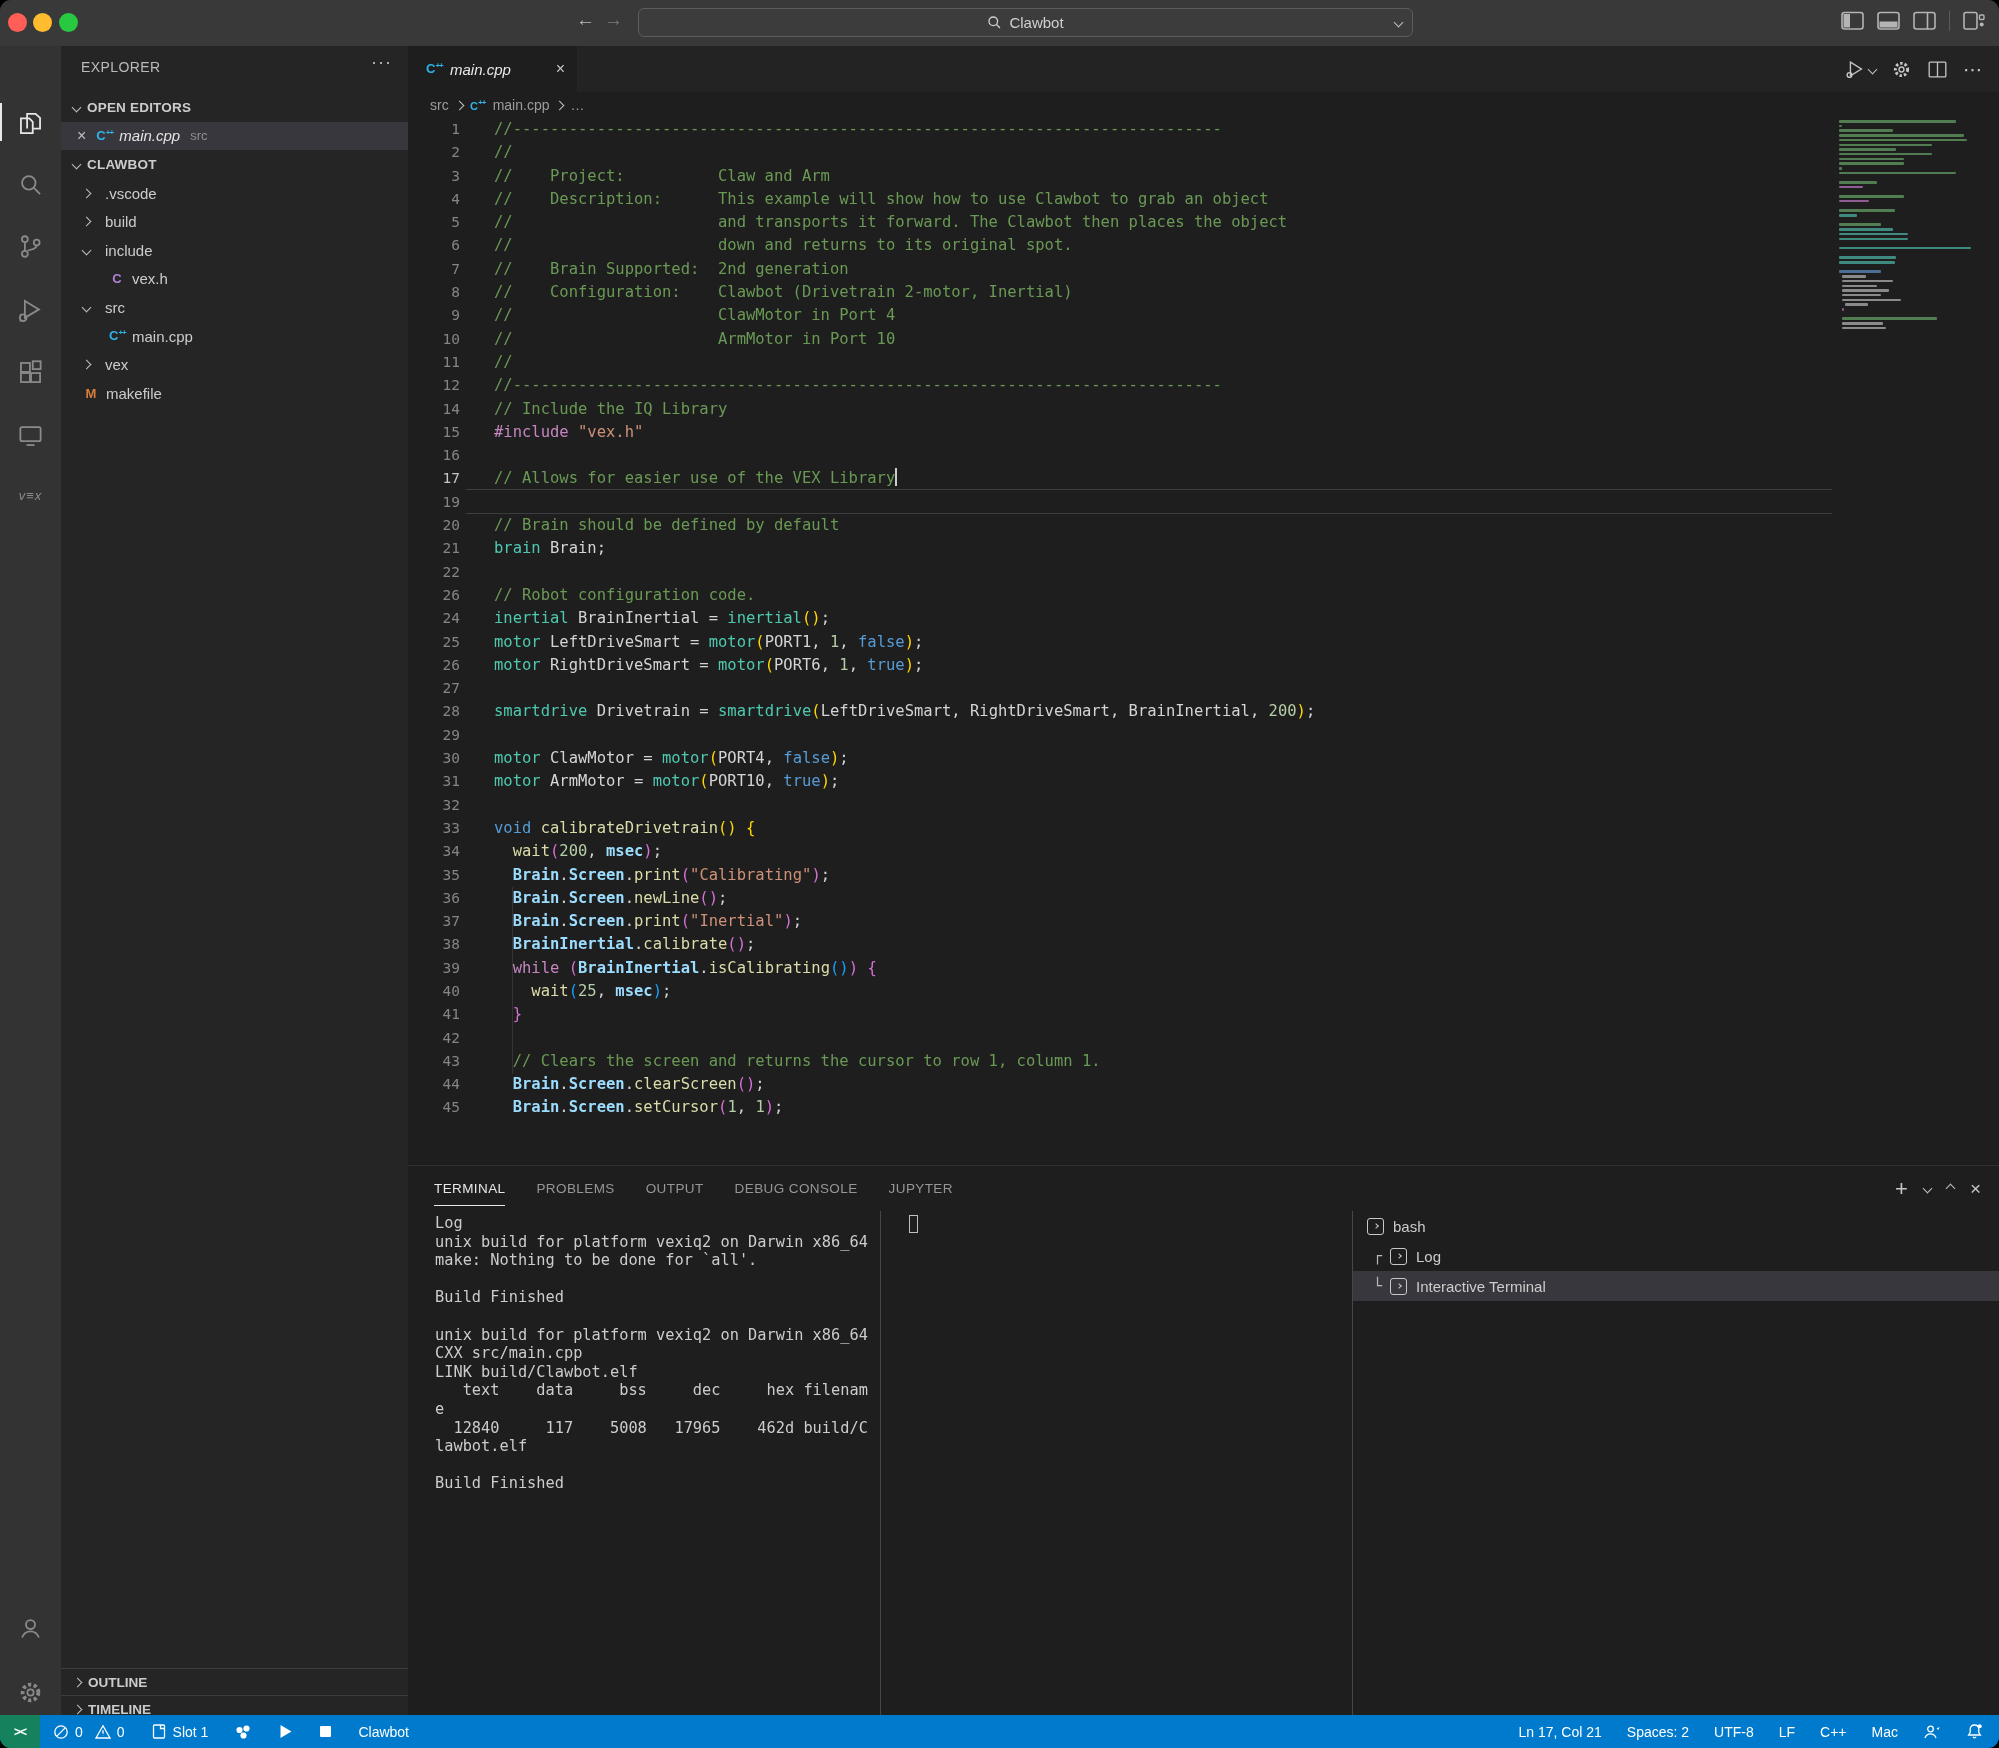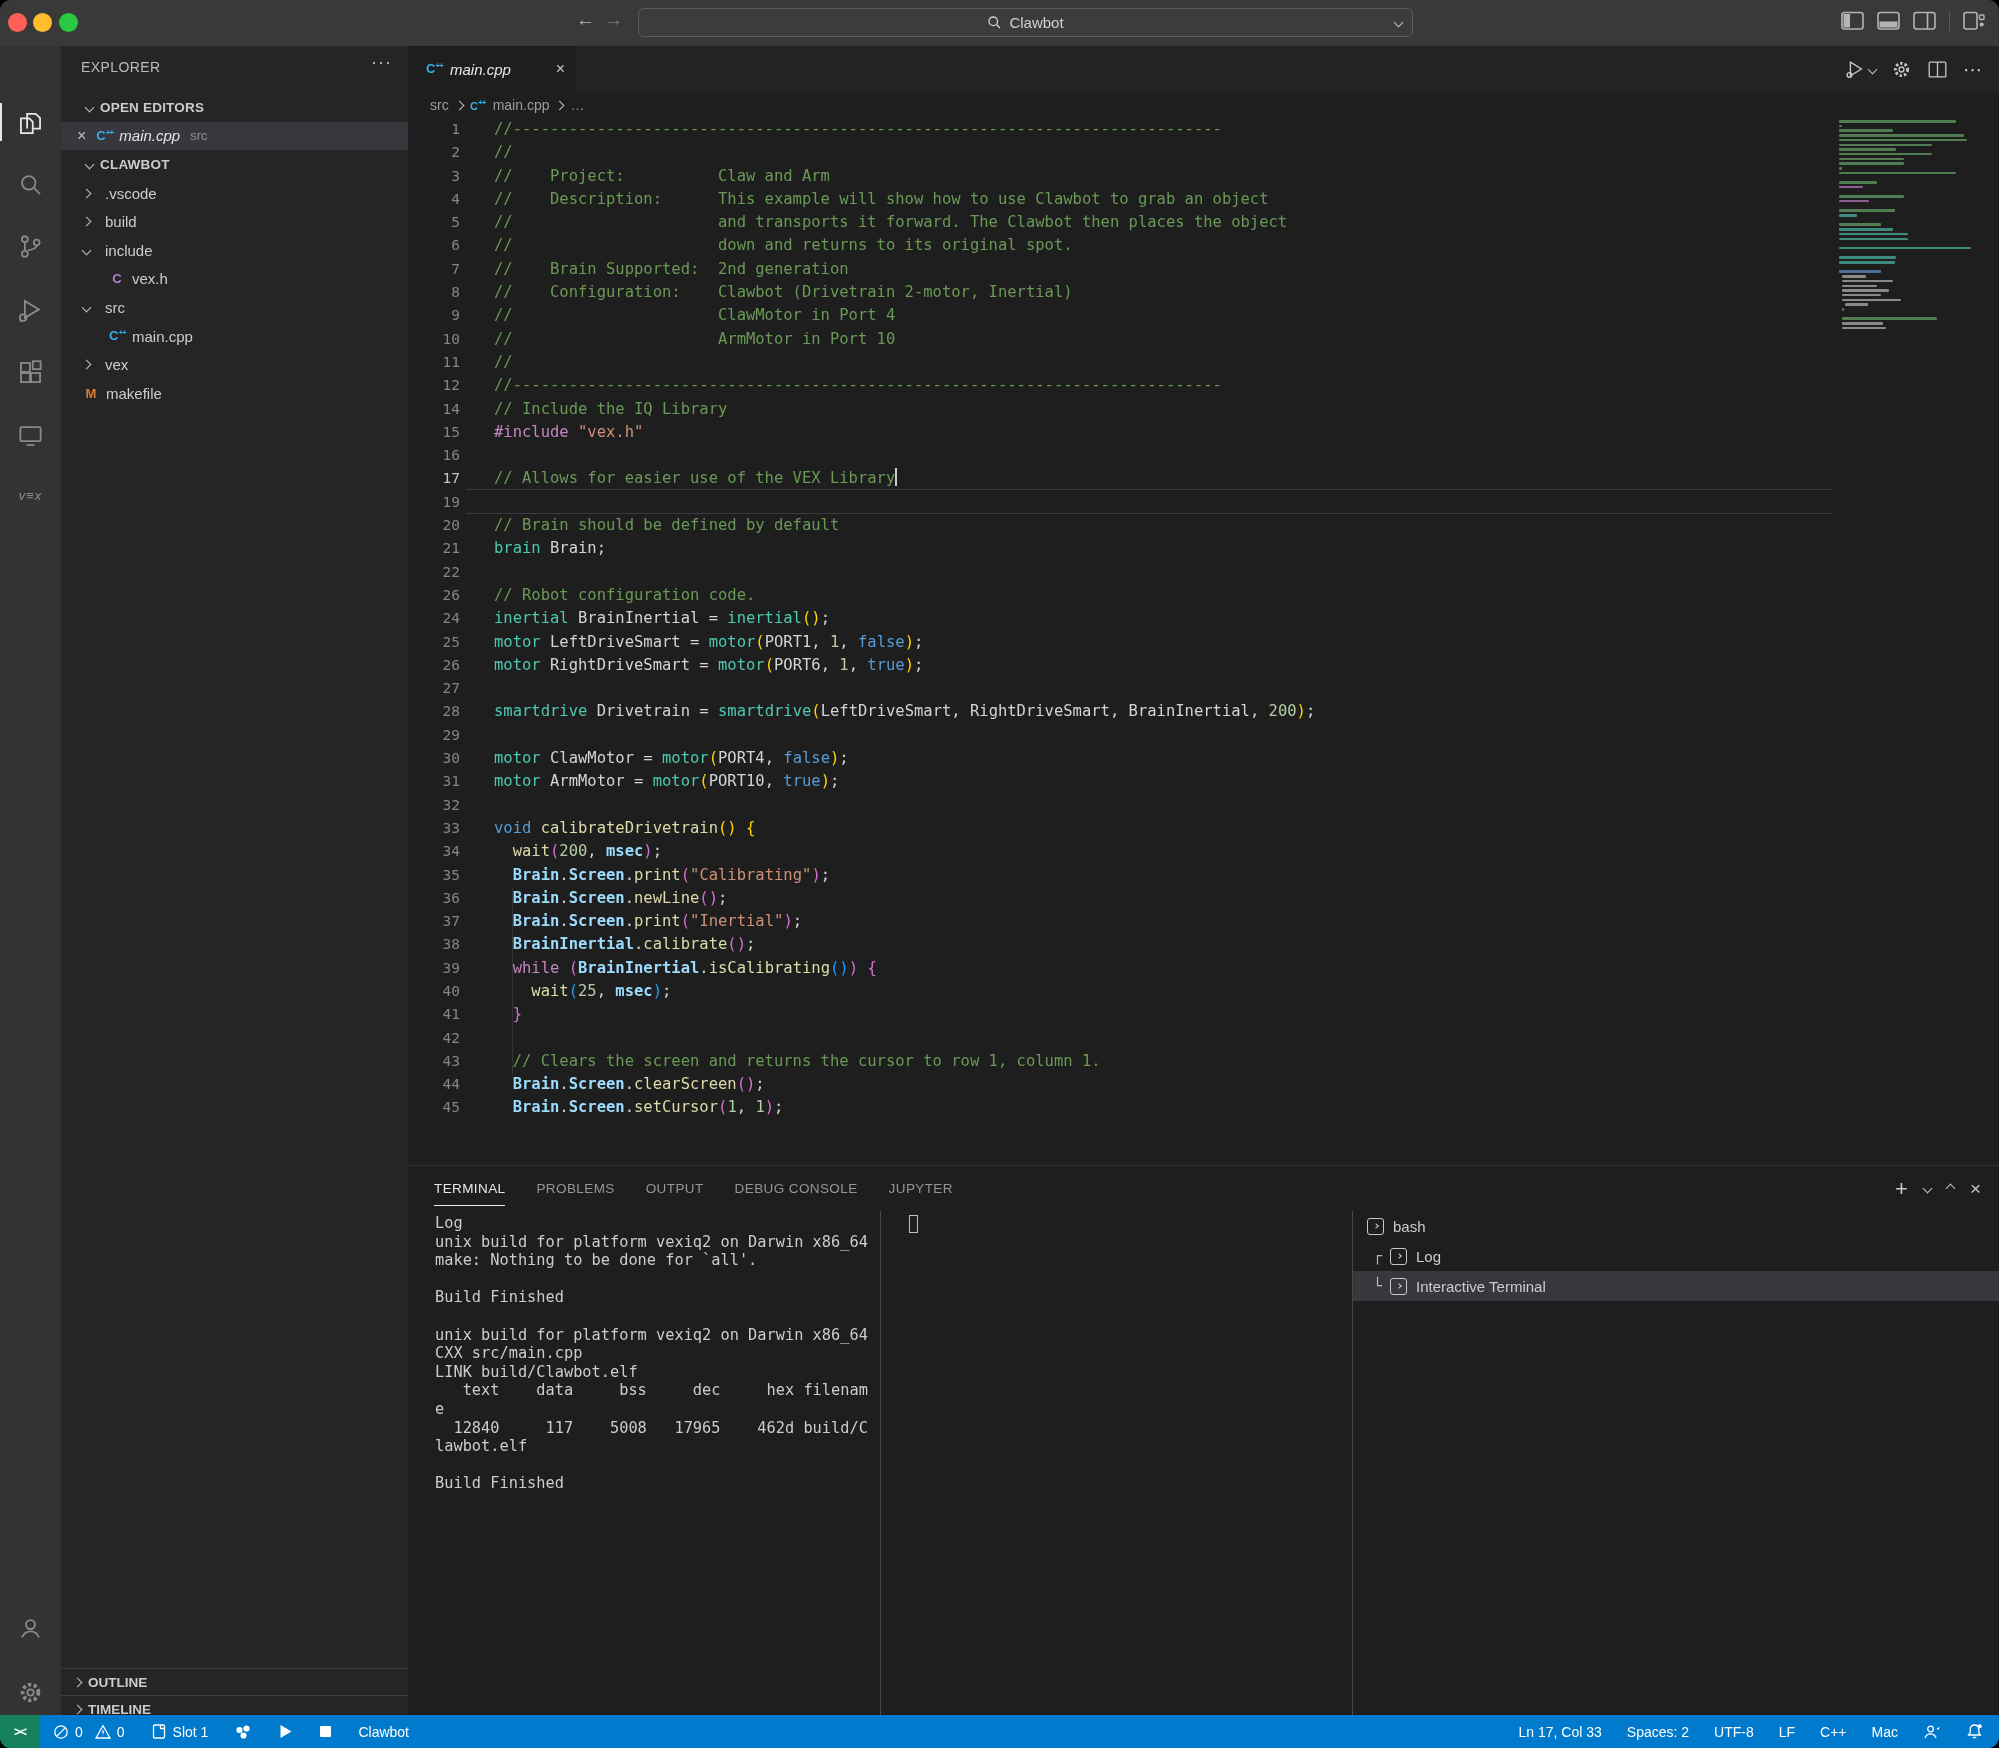--- a/index.html
+++ b/index.html
@@ -34,21 +34,21 @@
   .ab-item svg{stroke:#8a8a8a;fill:none;stroke-width:1.6;}
   .ab-item.active svg{stroke:#e7e7e7;}
   .ab-indicator{position:absolute;left:0;top:57px;width:2px;height:38px;background:#e7e7e7;}
   .vexlogo{font-style:italic;font-size:13px;color:#8a8a8a;letter-spacing:1px;}
 
   
   .sidebar{position:absolute;top:46px;left:61px;width:347px;bottom:33px;background:#252526;font-size:15px;}
   .sb-title{position:absolute;top:13px;left:20px;font-size:14px;color:#bbbbbb;letter-spacing:.4px;}
   .sb-more{position:absolute;top:6px;right:16px;font-size:18px;color:#c0c0c0;letter-spacing:1px;}
   .sb-stack{position:absolute;top:47px;left:0;right:0;}
-  .srow{height:28.6px;display:flex;align-items:center;padding-left:21px;}
+  .srow{height:28.6px;display:flex;align-items:center;padding-left:8px;}
   .srow .chev{margin:0 7px 0 4px;flex:none;}
   .shead{font-weight:700;font-size:13.5px;letter-spacing:.2px;color:#cccccc;}
   .openrow{background:#37373d;padding-left:16px;}
   .openrow .close-x{font-size:16px;color:#c0c0c0;margin-right:10px;}
   .openrow .fname{font-style:italic;color:#e4e4e4;margin-left:7px;}
   .openrow .fdetail{color:#8f8f8f;font-size:13px;margin-left:10px;}
   .ficon{font-weight:700;font-size:13px;width:16px;text-align:center;flex:none;}
   .ficon i{font-style:normal;font-size:8px;vertical-align:super;letter-spacing:-1px;}
   .ic-cpp{color:#2fb3e8;}
   .ic-ch{color:#b180d7;}
@@ -468,21 +468,21 @@
         </svg>
       <svg width="15" height="17" viewBox="0 0 15 17">
           <path d="M2.5 2l11 6.5-11 6.5z" fill="#fff"></path>
         </svg>
       <svg width="13" height="13" viewBox="0 0 13 13">
           <rect x="1" y="1" width="11" height="11" rx="1" fill="#fff"></rect>
         </svg>
       <span>Clawbot</span>
     </div>
     <div class="sb-right" id="sb-right">
-      <span class="sb-item">Ln 17, Col 33</span>
+      <span class="sb-item">Ln 17, Col 21</span>
         <span class="sb-item">Spaces: 2</span>
         <span class="sb-item">UTF-8</span>
         <span class="sb-item">LF</span>
         <span class="sb-item">C++</span>
         <span class="sb-item">Mac</span>
         <svg width="18" height="16" viewBox="0 0 18 16">
           <circle cx="7.5" cy="5" r="2.8" fill="none" stroke="#fff" stroke-width="1.3"></circle>
           <path d="M2 14c1-3.2 3-4.2 5.5-4.2S12 10.8 13 14" fill="none" stroke="#fff" stroke-width="1.3"></path>
           <path d="M13.5 4.5l3-1.5-1 3z" fill="#fff"></path>
         </svg>

